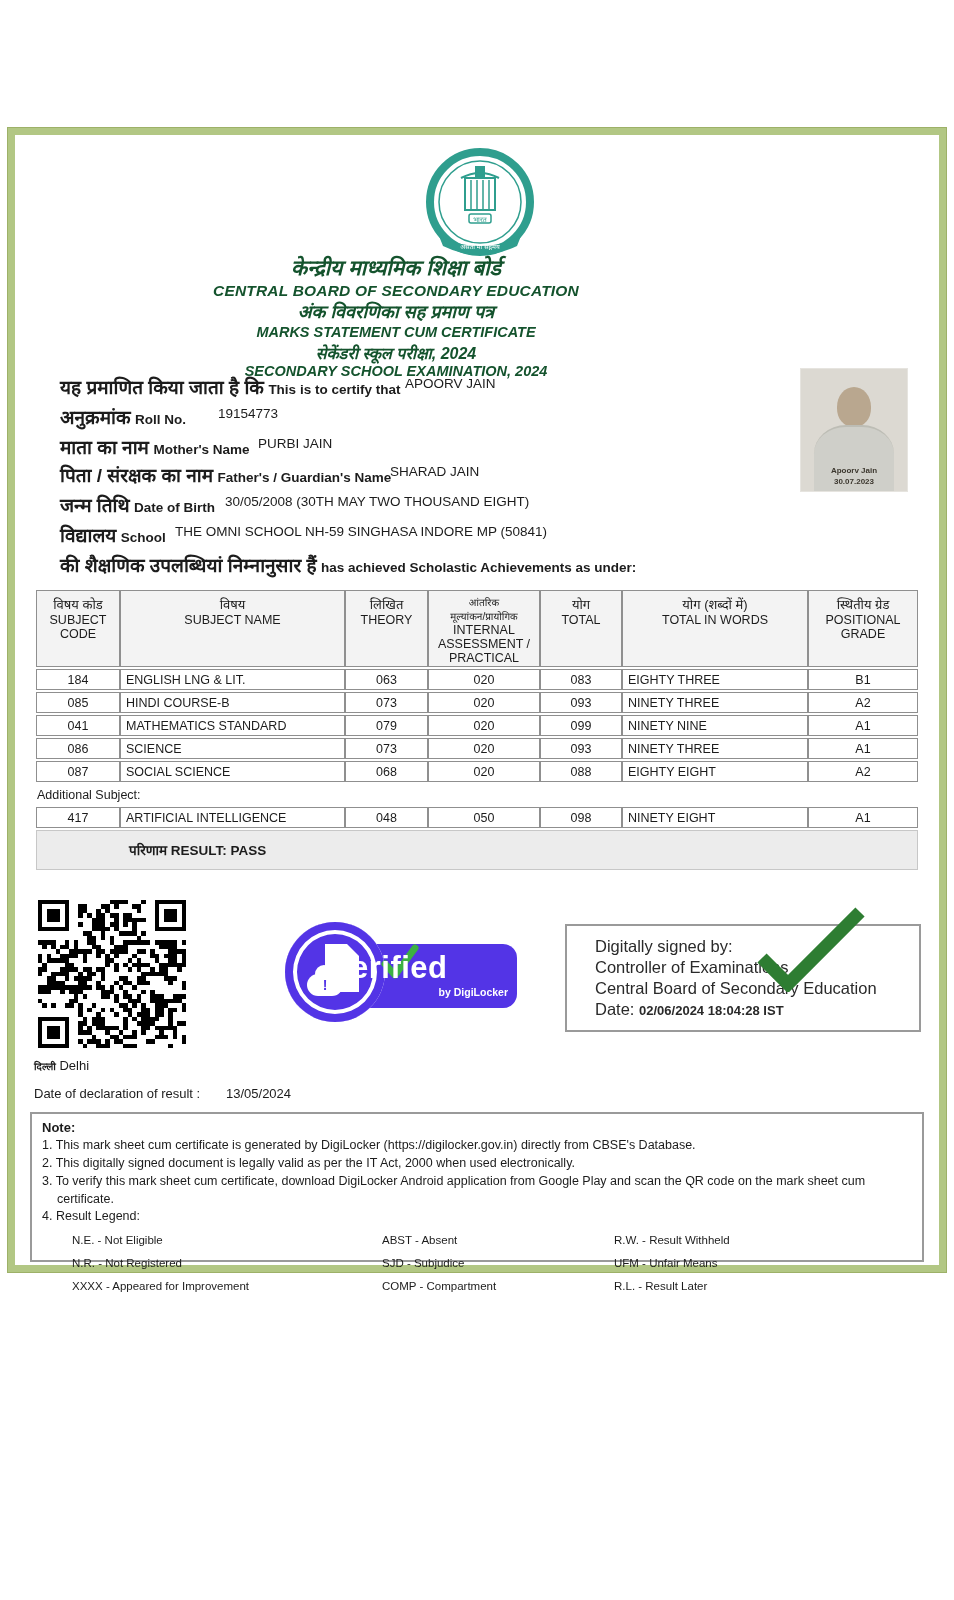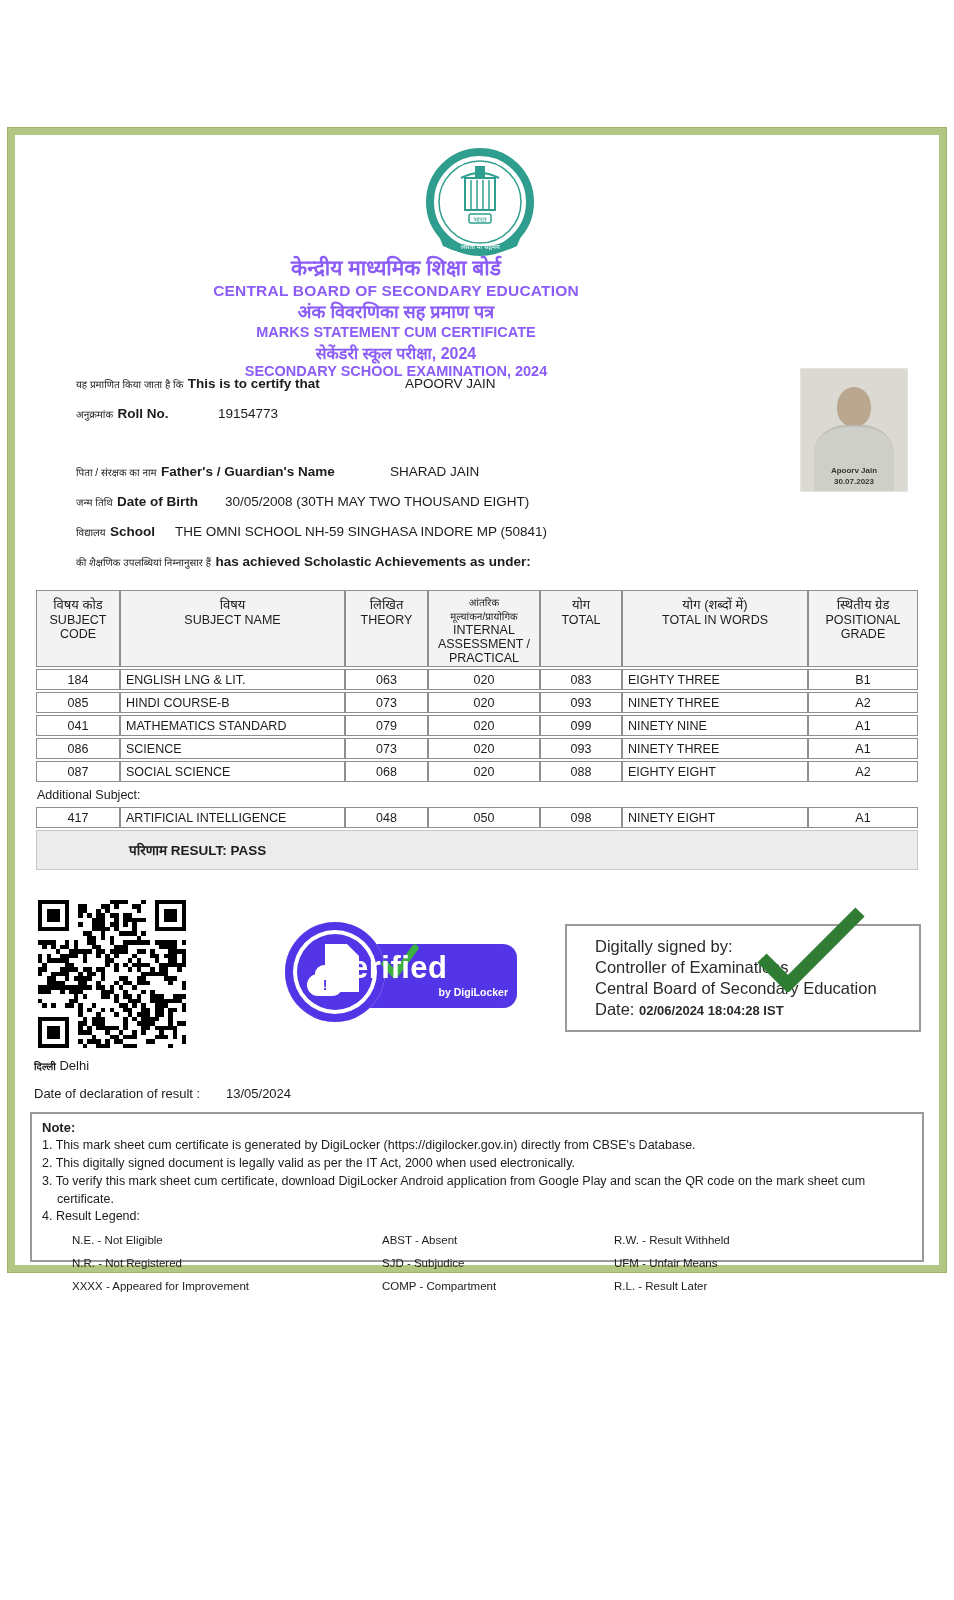--- a/index.html
+++ b/index.html
@@ -2,30 +2,30 @@
 <html><head>
 <meta charset="utf-8">
 <style>
   html,body{margin:0;padding:0;background:#fff;}
   .page{position:relative;width:954px;height:1600px;background:#fff;overflow:hidden;
         font-family:"Liberation Sans","DejaVu Sans",sans-serif;color:#1c1c1c;}
   .frame{position:absolute;left:8px;top:128px;width:924px;height:1130px;
          border:7px solid #b2c784;outline:1px solid #9db168;background:#fff;}
   
   .logo-wrap{position:absolute;left:417px;top:148px;width:126px;height:116px;}
-  .hdr{position:absolute;left:0;top:256px;width:792px;text-align:center;color:#8b5cf6;line-height:1.1;}
+  .hdr{position:absolute;left:0;top:256px;width:792px;text-align:center;color:#14532d;line-height:1.1;font-style:italic;}
   .hdr .h-hi1{font-size:21px;font-weight:bold;margin-bottom:3px;}
   .hdr .h-en1{font-size:15.5px;font-weight:bold;margin-bottom:4px;letter-spacing:.2px;}
   .hdr .h-hi2{font-size:18px;font-weight:bold;margin-bottom:2px;}
   .hdr .h-en2{font-size:14.5px;font-weight:600;margin-bottom:4px;}
   .hdr .h-hi3{font-size:16px;font-weight:bold;margin-bottom:2px;text-align:center;}
   .hdr .h-en3{font-size:14.5px;font-weight:600;}
   
   .dline{position:absolute;left:60px;width:740px;height:24px;white-space:nowrap;}
-  .dline .hl{font-weight:normal;font-size:10px;margin-left:16px;}
+  .dline .hl{font-weight:bold;font-size:19px;}
   .dline .el{font-weight:bold;font-size:13.5px;}
   .dline .val{position:absolute;top:2px;font-size:13.5px;font-weight:normal;}
   
   .photo{position:absolute;left:800px;top:368px;width:106px;height:122px;background:#dcd9d2;
          border:1px solid #e6e4df;overflow:hidden;}
   .ph-head{position:absolute;left:36px;top:18px;width:34px;height:40px;border-radius:50% 50% 46% 46%;background:#b9a78f;}
   .ph-body{position:absolute;left:13px;top:56px;width:80px;height:70px;border-radius:40% 40% 0 0;background:#cfcfc9;border-top:2px solid #bdbdb5;}
   .ph-cap{position:absolute;left:0;bottom:4px;width:100%;text-align:center;font-size:8px;font-weight:bold;color:#3c372e;line-height:1.3;}
   
   .marks{position:absolute;left:36px;top:588px;width:882px;border-collapse:separate;border-spacing:0 2px;
@@ -110,20 +110,25 @@
 
   <div class="dline" style="top:374px">
     <span class="hl">यह प्रमाणित किया जाता है कि</span>
     <span class="el">This is to certify that</span>
     <span class="val" style="left:345px">APOORV JAIN</span>
   </div>
   <div class="dline" style="top:404px">
     <span class="hl">अनुक्रमांक</span>
     <span class="el">Roll No.</span>
     <span class="val" style="left:158px">19154773</span>
+  </div>
+  <div class="dline" style="top:434px">
+    <span class="hl">माता का नाम</span>
+    <span class="el">Mother's Name</span>
+    <span class="val" style="left:198px">PURBI JAIN</span>
   </div>
   <div class="dline" style="top:462px">
     <span class="hl">पिता / संरक्षक का नाम</span>
     <span class="el">Father's / Guardian's Name</span>
     <span class="val" style="left:330px">SHARAD JAIN</span>
   </div>
   <div class="dline" style="top:492px">
     <span class="hl">जन्म तिथि</span>
     <span class="el">Date of Birth</span>
     <span class="val" style="left:165px">30/05/2008 (30TH MAY TWO THOUSAND EIGHT)</span>

